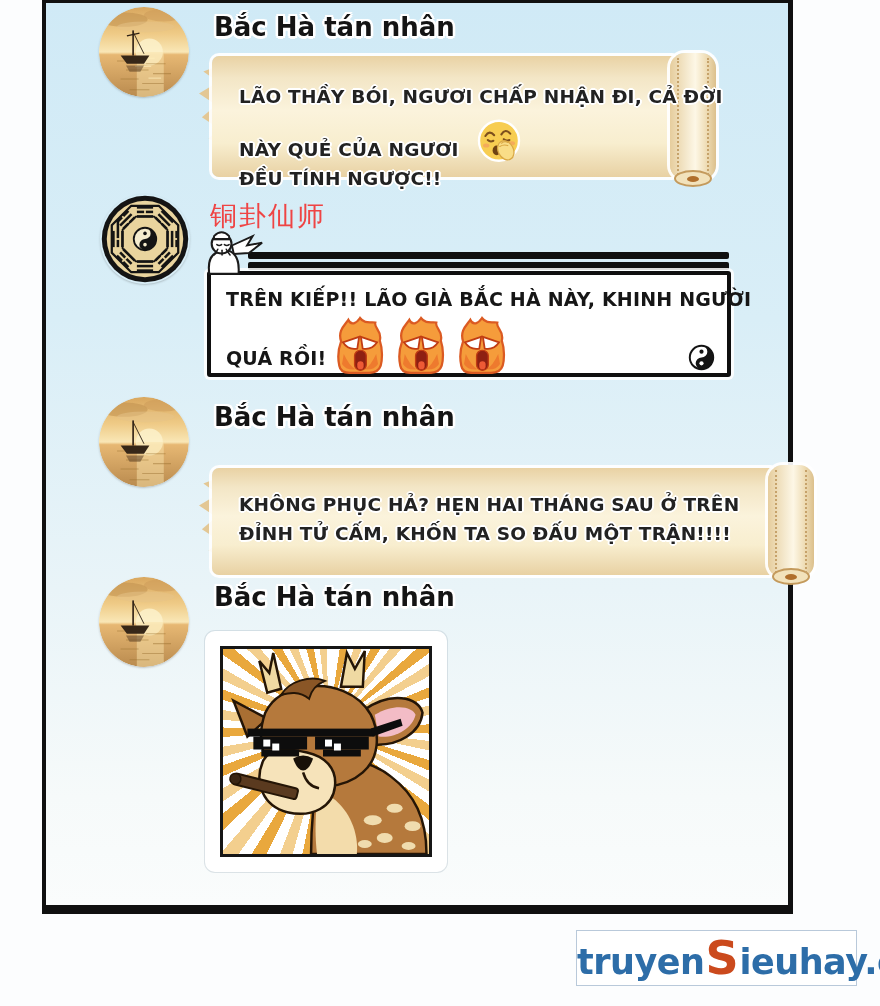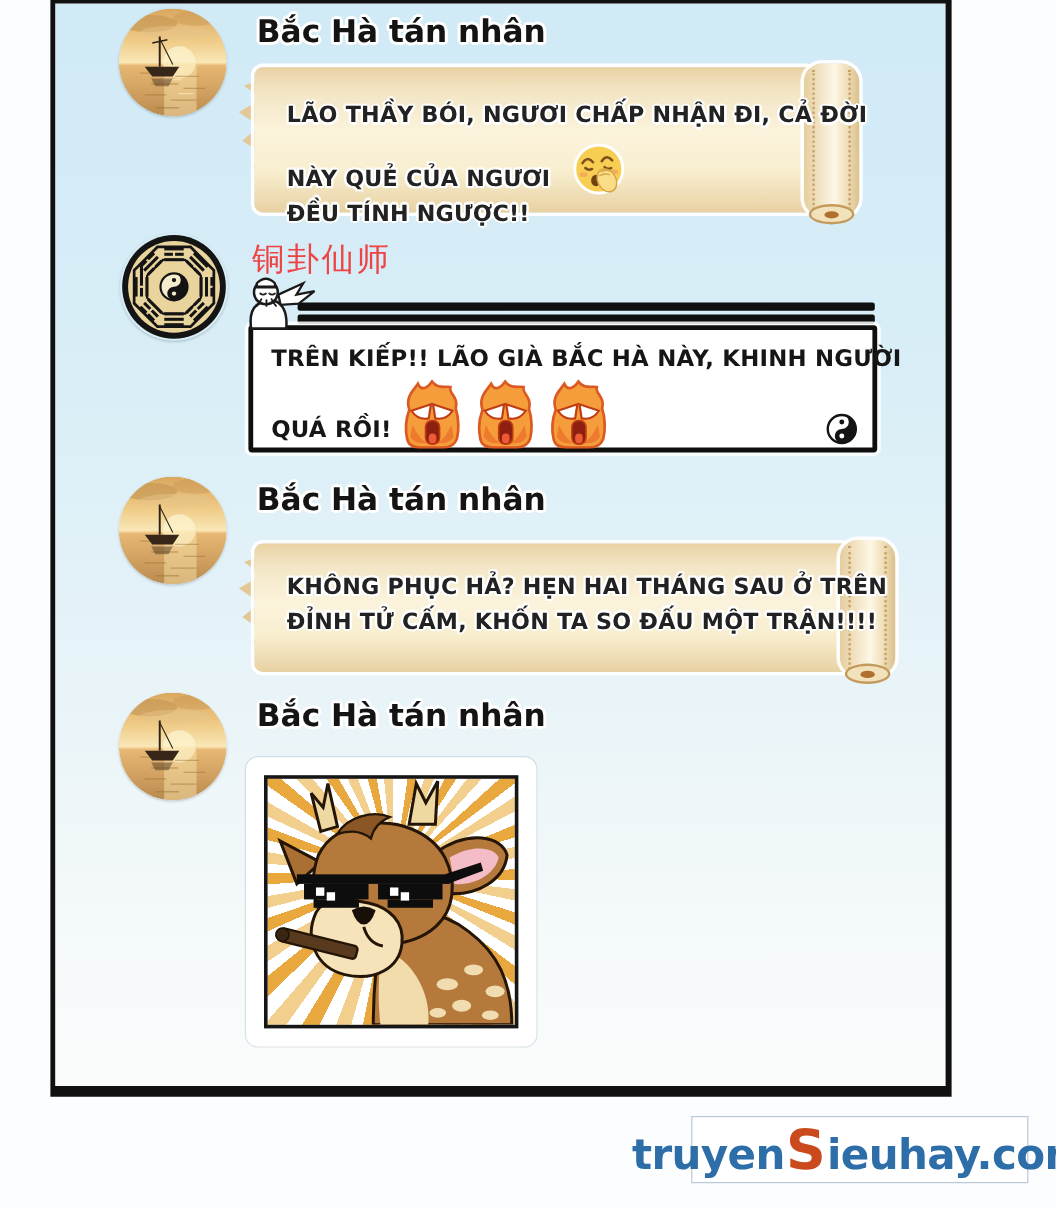--- a/index.html
+++ b/index.html
@@ -53,21 +53,21 @@
 
   
   .meme{position:absolute;left:205px;top:631px;width:242px;height:241px;background:#fff;border-radius:10px;
     box-shadow:0 0 0 1px rgba(175,190,200,.4)}
   .meme-in{position:absolute;left:15px;top:15px;right:15px;bottom:15px;border:3px solid #161616;overflow:hidden;
     background:repeating-conic-gradient(from 3deg at 51% 39%, #ffffff 0deg 5.2deg, #e9a83d 5.2deg 10.4deg, #ffffff 10.4deg 14.6deg, #f3cf8e 14.6deg 19.8deg)}
   .meme-in svg{position:absolute;left:0;top:0;width:100%;height:100%}
 
   
   .wm{position:absolute;left:576px;top:930px;width:281px;height:56px;background:#fff;border:1px solid #b9c9da;
-    display:flex;align-items:baseline;justify-content:center;padding-top:4px}
+    display:flex;align-items:baseline;padding-top:4px}
   .wm-blue{color:#2d6da8;font-weight:bold;font-size:35px;letter-spacing:-.5px}
   .wm-s{color:#cb4a1d;font-weight:bold;font-size:46px;line-height:1;margin:0 1px}
 </style>
 </head>
 <body>
 
 <div class="panel"></div>
 
 <div class="av" style="left:99px;top:7px">
   <svg viewBox="0 0 100 100">
@@ -282,21 +282,21 @@
       </g>
       <rect x="37" y="26" width="1.8" height="28" fill="#2e2014"></rect>
       <path d="M38,28 L50,52" stroke="#2e2014" stroke-width="1"></path>
       <path d="M24,54 L56,54 L50,63 L31,63 Z" fill="#362718"></path>
       <path d="M30,65 L50,65 L46,72 L34,72 Z" fill="#5d4126" opacity=".55"></path>
     </g>
   </svg>
 </div>
 <div class="name" style="left:214px;top:402px">Bắc Hà tán nhân</div>
 
-<div class="scrollb" style="left:212px;top:453px;width:534px;height:107px">
+<div class="scrollb" style="left:212px;top:468px;width:602px;height:107px">
   <div class="jag"></div>
   <div class="sbody"></div>
   <div class="roll">
       <div class="rollend"></div>
     </div>
   <div class="stext" style="top:22px">
     <div class="l">KHÔNG PHỤC HẢ? HẸN HAI THÁNG SAU Ở TRÊN</div>
     <div class="l">ĐỈNH TỬ CẤM, KHỐN TA SO ĐẤU MỘT TRẬN!!!!</div>
   </div>
 </div>

